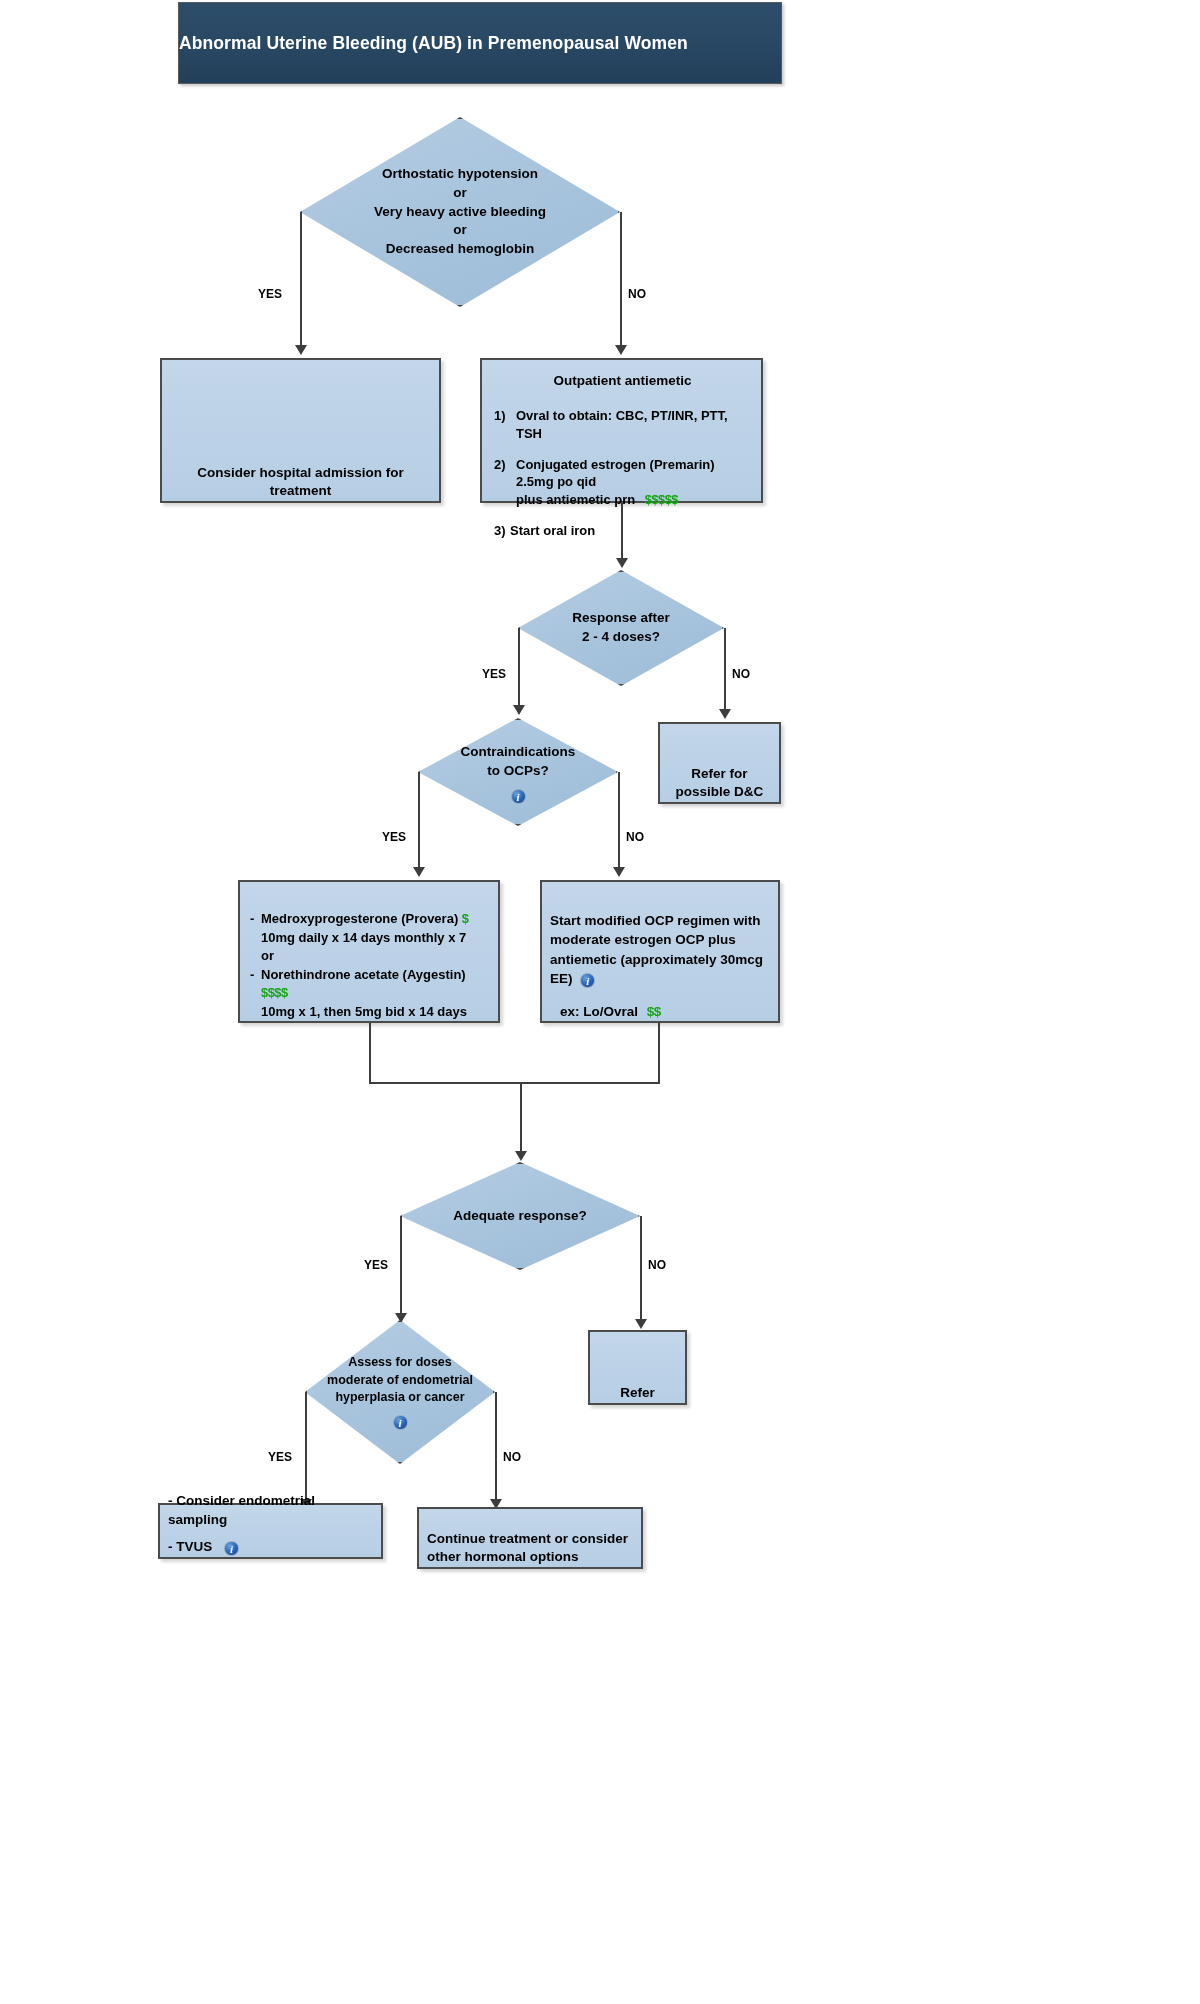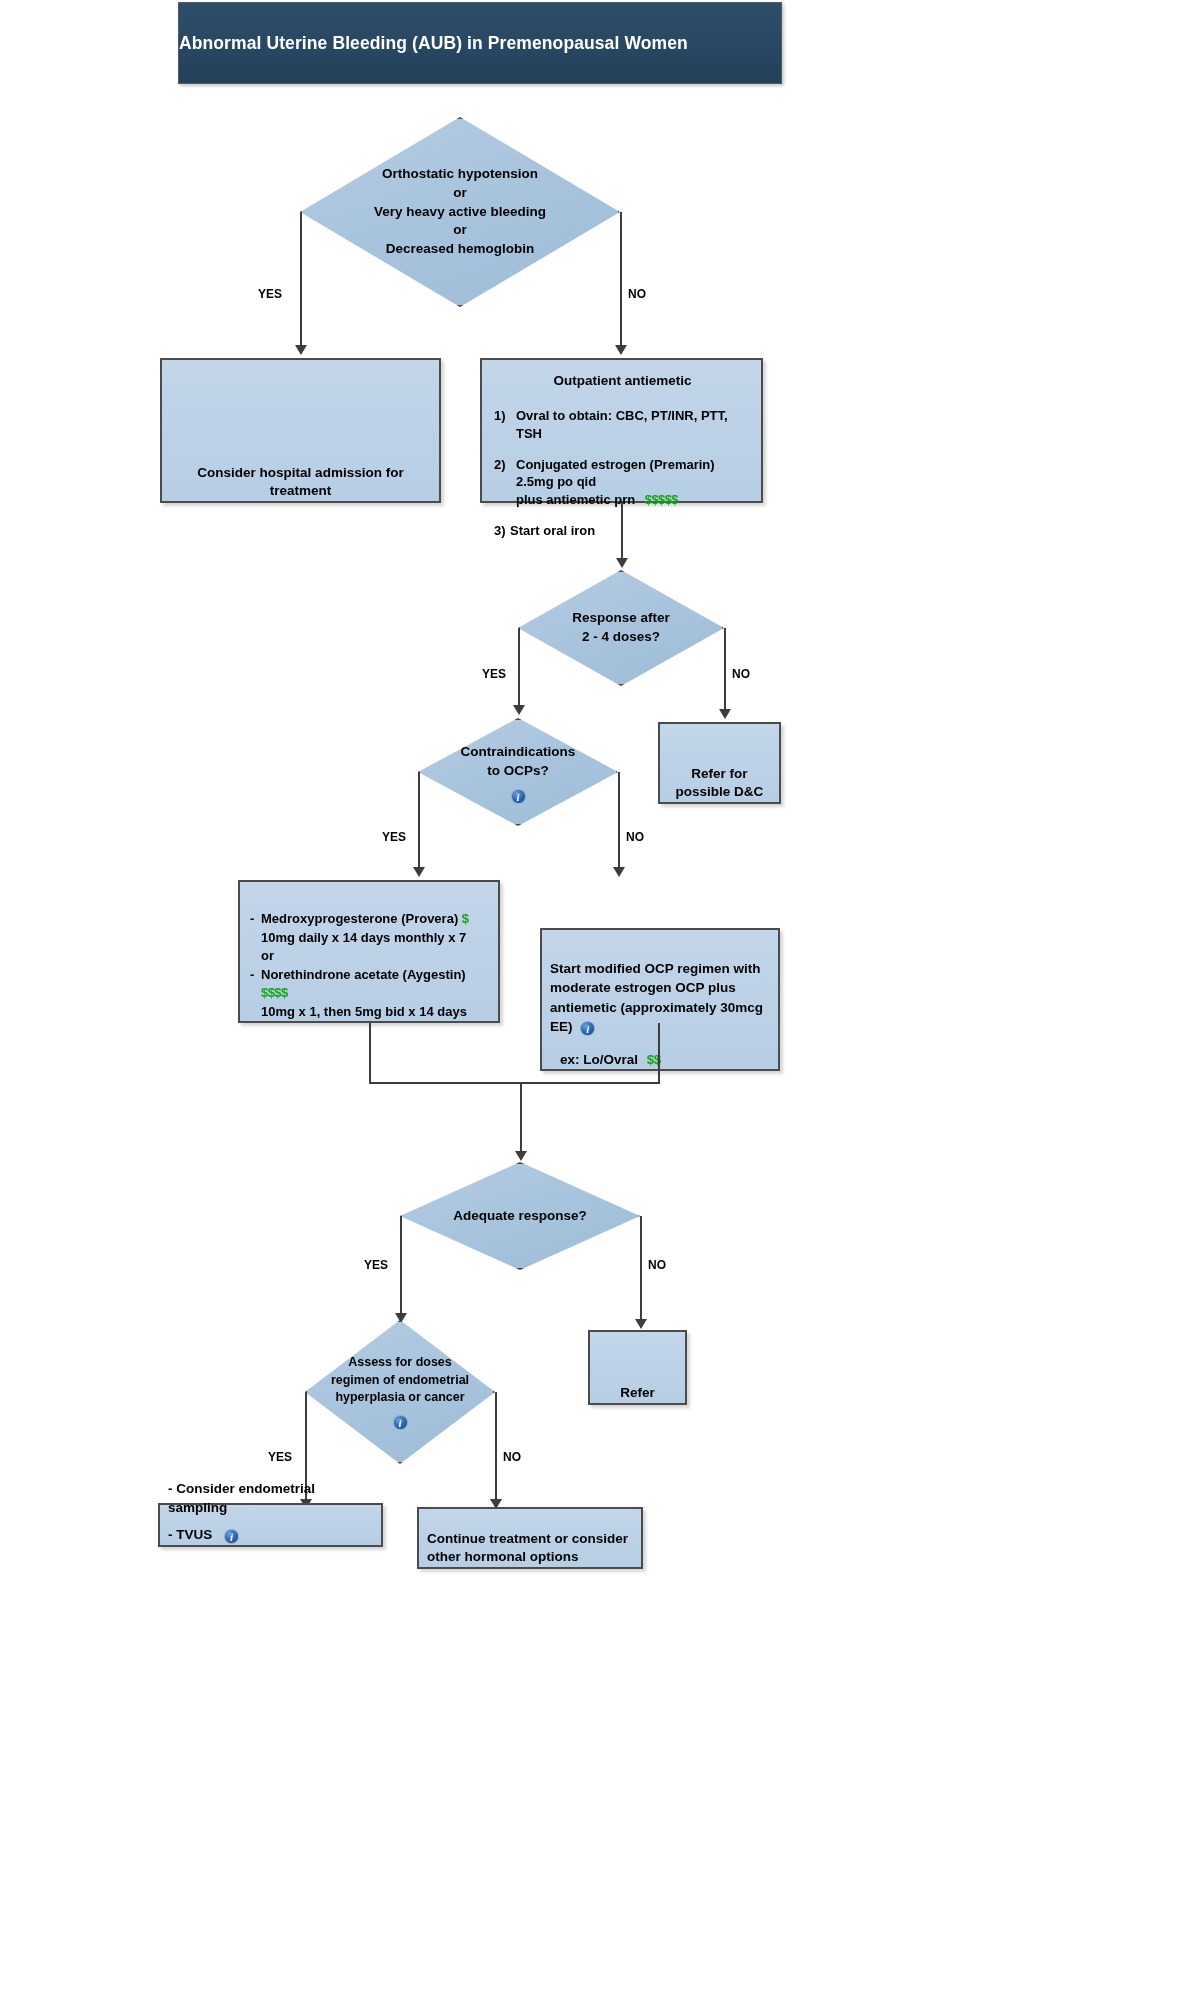--- a/index.html
+++ b/index.html
@@ -231,21 +231,21 @@
         <span>
           <span>Norethindrone acetate (Aygestin)</span>
           <span class="money">$$$$</span><br>
           <span>10mg x 1, then 5mg bid x 14 days</span>
         </span>
       </div>
     </div>
   </div>
 </div>
 
-<div class="node proc" style="left:540px; top:880px; width:240px; height:143px;margin-top:48px;">
+<div class="node proc" style="left:540px; top:880px; width:240px; height:143px;">
   <div class="inner" style="padding:0 6px 0 8px;">
     <div style="line-height:1.42;">
       <div>Start modified OCP regimen with</div>
       <div>moderate estrogen OCP plus</div>
       <div>
         <span>antiemetic (approximately 30mcg EE)</span>
         <span class="info-icon" style="margin-left:4px;">i</span>
       </div>
       <div style="margin-top:14px; padding-left:10px;">
         <span>ex:  Lo/Ovral</span>
@@ -277,35 +277,35 @@
 <div class="edge-label" style="left:648px; top:1258px;">NO</div>
 
 <div class="node proc center" style="left:588px; top:1330px; width:99px; height:75px;">
   <div class="inner">Refer</div>
 </div>
 
 <div class="dia-wrap" style="left:305px; top:1320px; width:190px; height:144px;">
   <div class="dia-shape"></div>
   <div class="dia-text" style="font-size:12.5px;">
     <div>Assess for doses</div>
-    <div>regimen of endometrial</div>
+    <div>moderate of endometrial</div>
     <div>hyperplasia or cancer</div>
     <div style="margin-top:6px;"><span class="info-icon">i</span></div>
   </div>
 </div>
 
 <div class="vline" style="left:305px; top:1392px; height:108px;"></div>
 <div class="arrow-d" style="left:300px; top:1499px;"></div>
 <div class="edge-label" style="left:268px; top:1450px;">YES</div>
 
 <div class="vline" style="left:495px; top:1392px; height:108px;"></div>
 <div class="arrow-d" style="left:490px; top:1499px;"></div>
 <div class="edge-label" style="left:503px; top:1450px;">NO</div>
 
-<div class="node proc" style="left:158px; top:1503px; width:225px; height:44px;">
+<div class="node proc" style="left:158px; top:1503px; width:225px; height:56px;">
   <div class="inner" style="padding:0 8px;">
     <div style="margin-bottom:9px;">- Consider endometrial sampling</div>
     <div>
       <span>- TVUS</span>
       <span class="info-icon" style="margin-left:8px;">i</span>
     </div>
   </div>
 </div>
 
 <div class="node proc" style="left:417px; top:1507px; width:226px; height:62px;">

